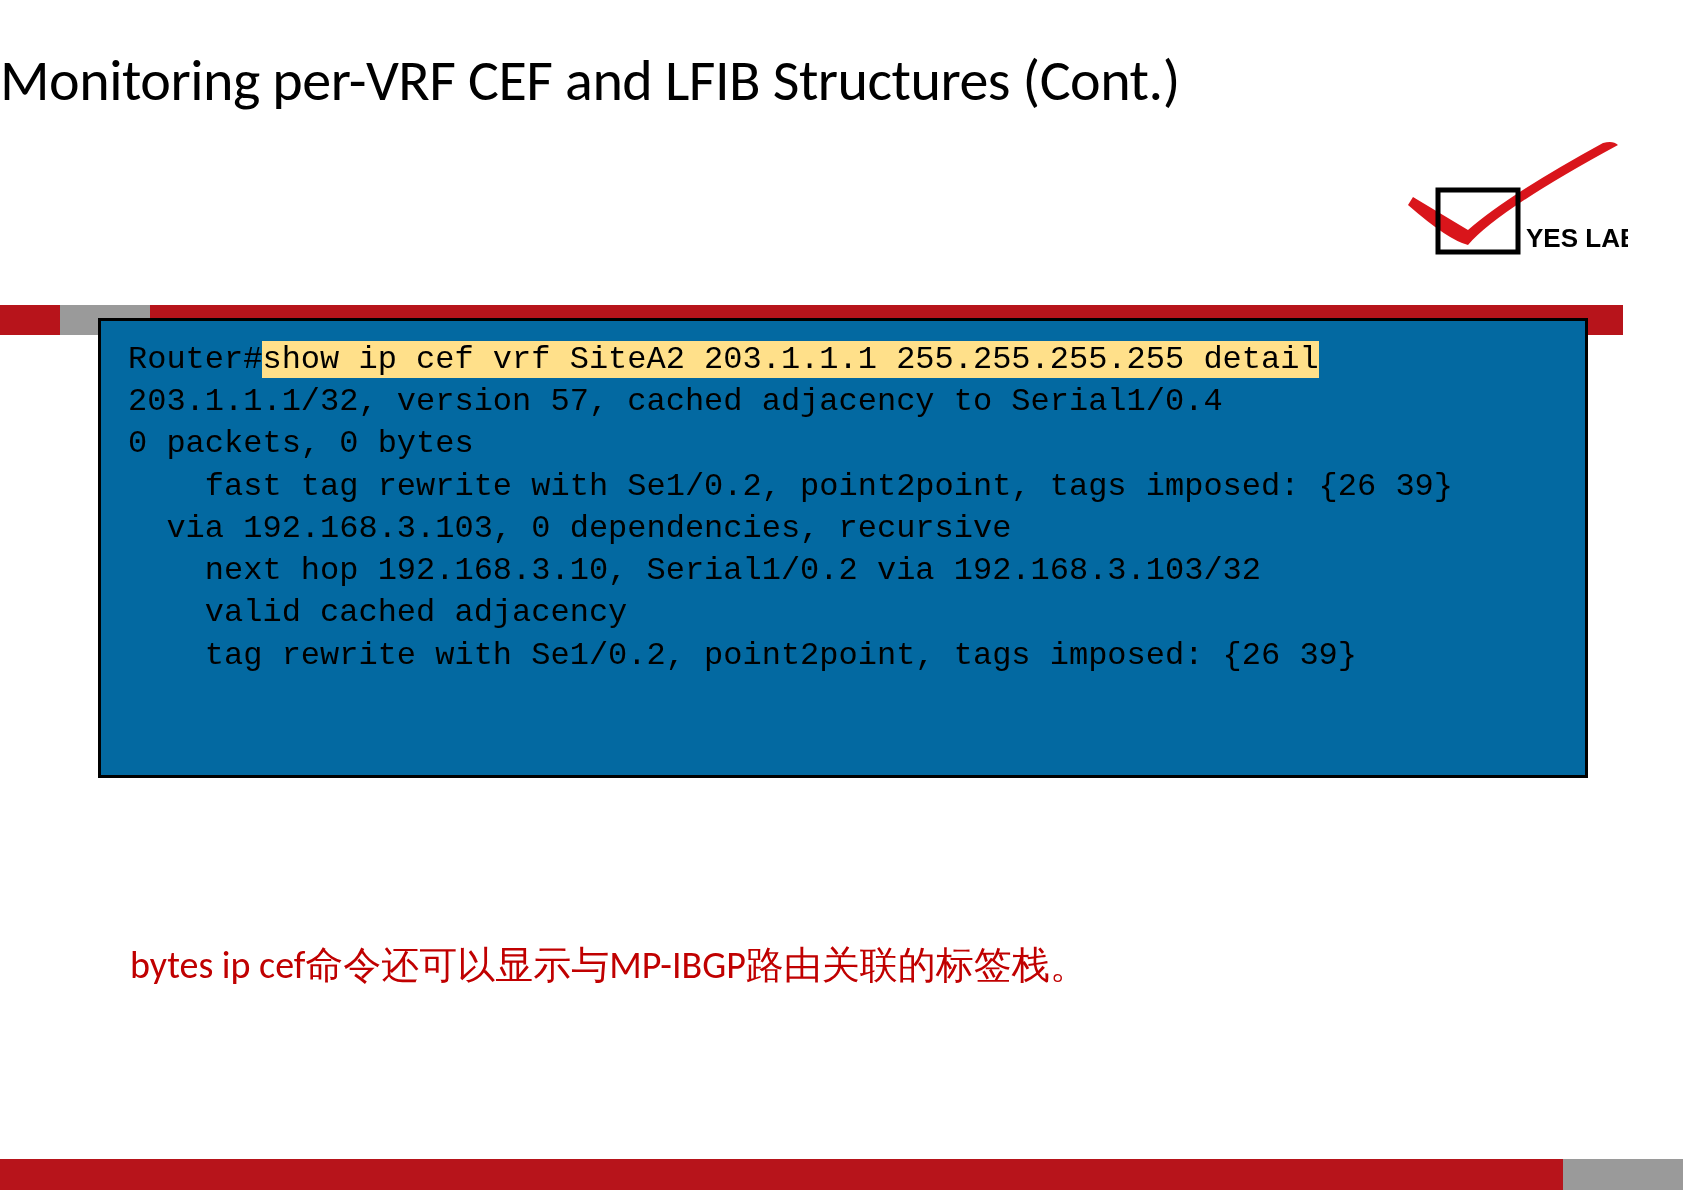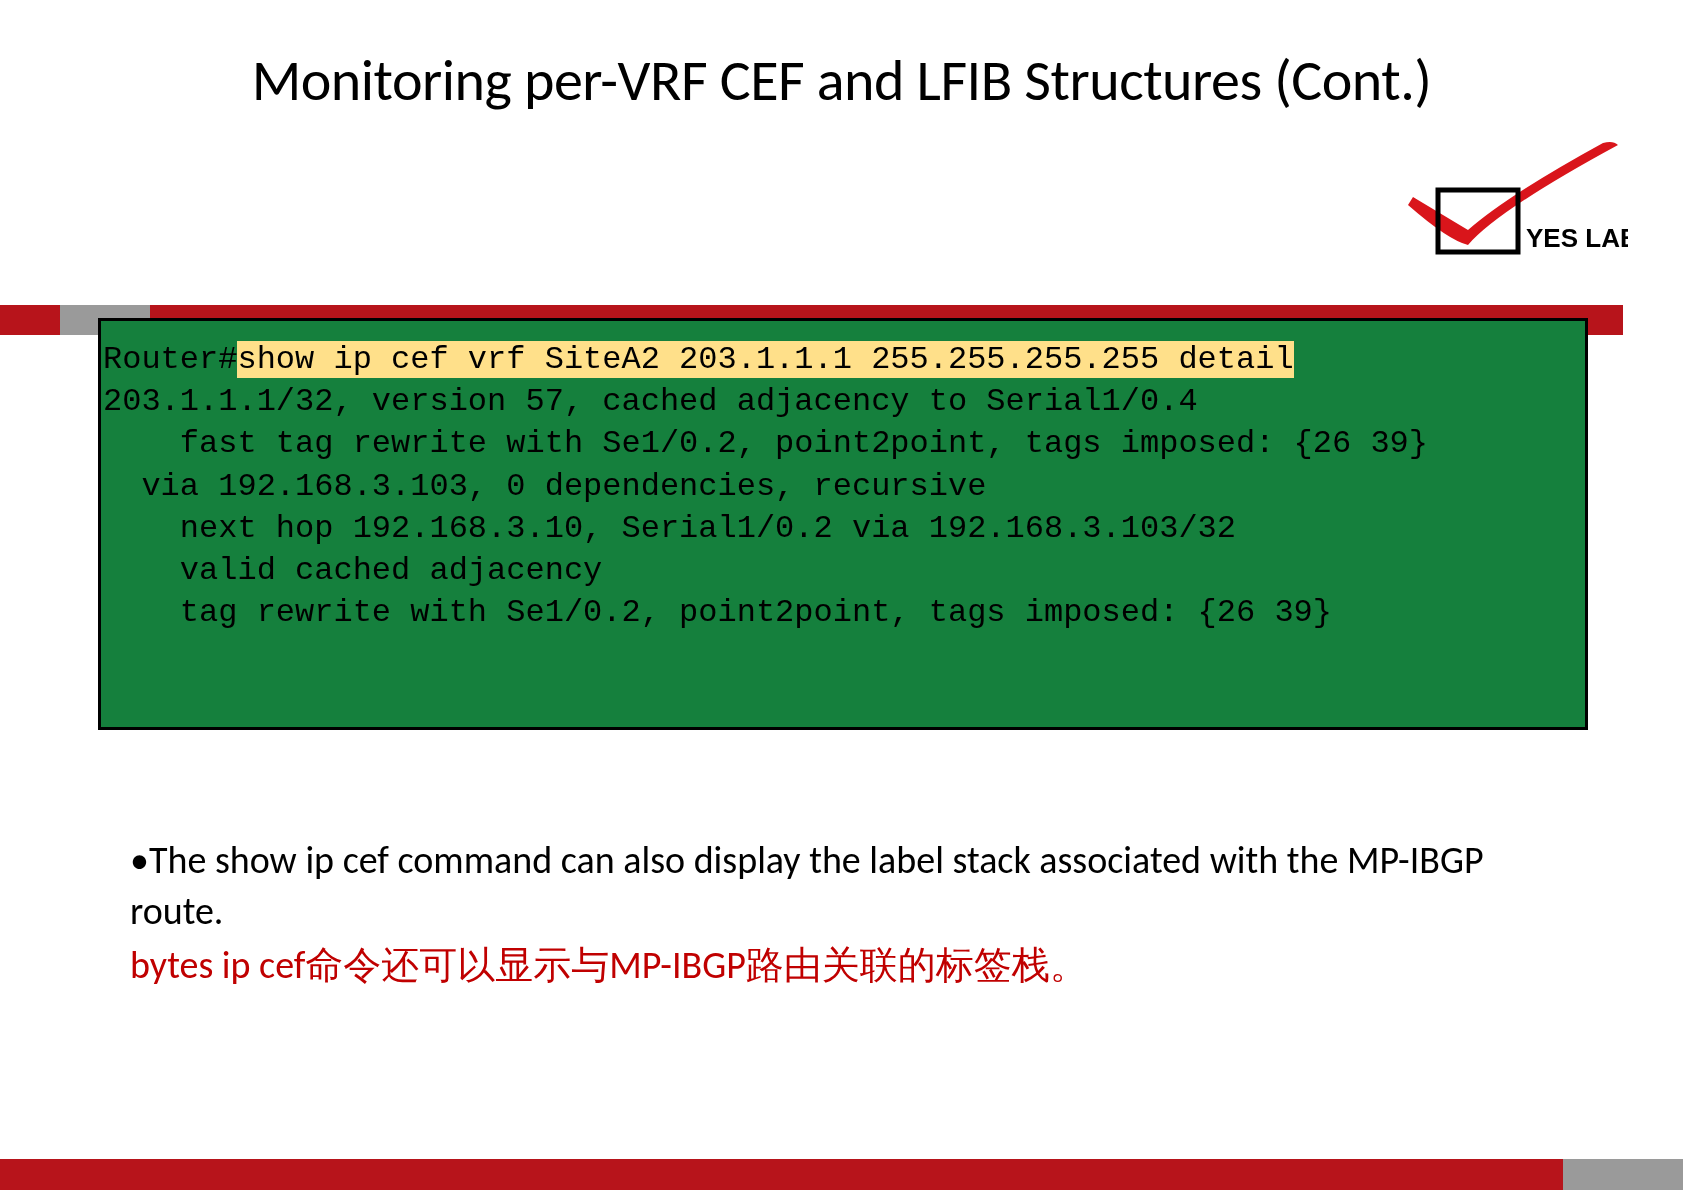--- a/index.html
+++ b/index.html
@@ -12,21 +12,20 @@
     color: #000;
     position: relative;
     overflow: hidden;
   }
   .slide {
     position: relative;
     width: 100%;
     height: 100%;
   }
   .title {
-    text-align: center;
     font-size: 58px;
     font-weight: 400;
     margin-top: 45px;
     line-height: 1.25;
     letter-spacing: -0.5px;
   }
   .logo {
     position: absolute;
     top: 90px;
     right: 55px;
@@ -47,25 +46,25 @@
     left: 60px;
     width: 90px;
     height: 30px;
     background: #9a9a9a;
   }
   .code-box {
     position: absolute;
     top: 273px;
     left: 98px;
     width: 1490px;
-    height: 412px;
+    height: 460px;
     border: 3px solid #000;
-    background: #15803d;
+    background: #0369a1;
     box-sizing: border-box;
-    padding: 18px 10px 10px 2px;
+    padding: 18px 10px 10px 27px;
   }
   .code-line {
     font-family: "Courier New", monospace;
     font-size: 32px;
     line-height: 1.32;
     white-space: pre;
     margin: 0;
   }
   .hl {
     background: #ffe08a;
@@ -112,25 +111,25 @@
       <text x="158" y="112" font-family="Arial" font-weight="bold" font-size="26" fill="#000">YES LAB</text>
     </svg>
   </div>
 
   <div class="red-bar-top"></div>
   <div class="grey-block"></div>
 
   <div class="code-box">
     <p class="code-line"><span>Router#</span><span class="hl">show ip cef vrf SiteA2 203.1.1.1 255.255.255.255 detail</span></p>
     <p class="code-line">203.1.1.1/32, version 57, cached adjacency to Serial1/0.4</p>
+    <p class="code-line">0 packets, 0 bytes</p>
     <p class="code-line">    fast tag rewrite with Se1/0.2, point2point, tags imposed: {26 39}</p>
     <p class="code-line">  via 192.168.3.103, 0 dependencies, recursive</p>
     <p class="code-line">    next hop 192.168.3.10, Serial1/0.2 via 192.168.3.103/32</p>
     <p class="code-line">    valid cached adjacency</p>
     <p class="code-line">    tag rewrite with Se1/0.2, point2point, tags imposed: {26 39}</p>
   </div>
 
-  <div class="body-text bt1">•The show ip cef command can also display the label stack associated with the MP-IBGP route.</div>
   <div class="body-text bt2">bytes ip cef命令还可以显示与MP-IBGP路由关联的标签栈。</div>
 
   <div class="red-bar-bottom"></div>
   <div class="grey-bar-bottom"></div>
 </div>
 
 </body></html>

